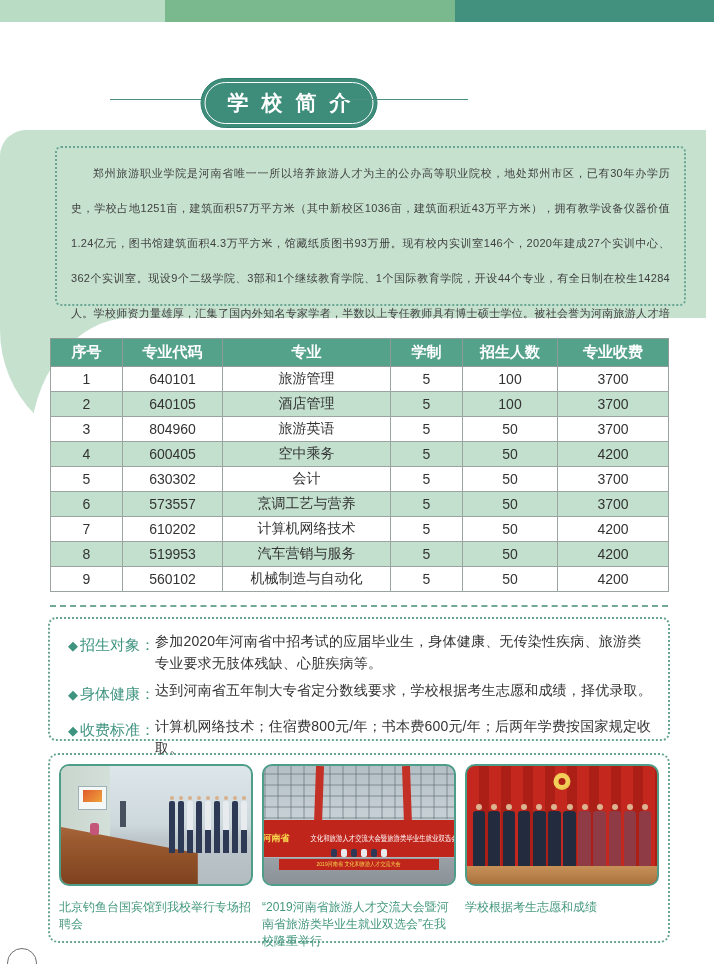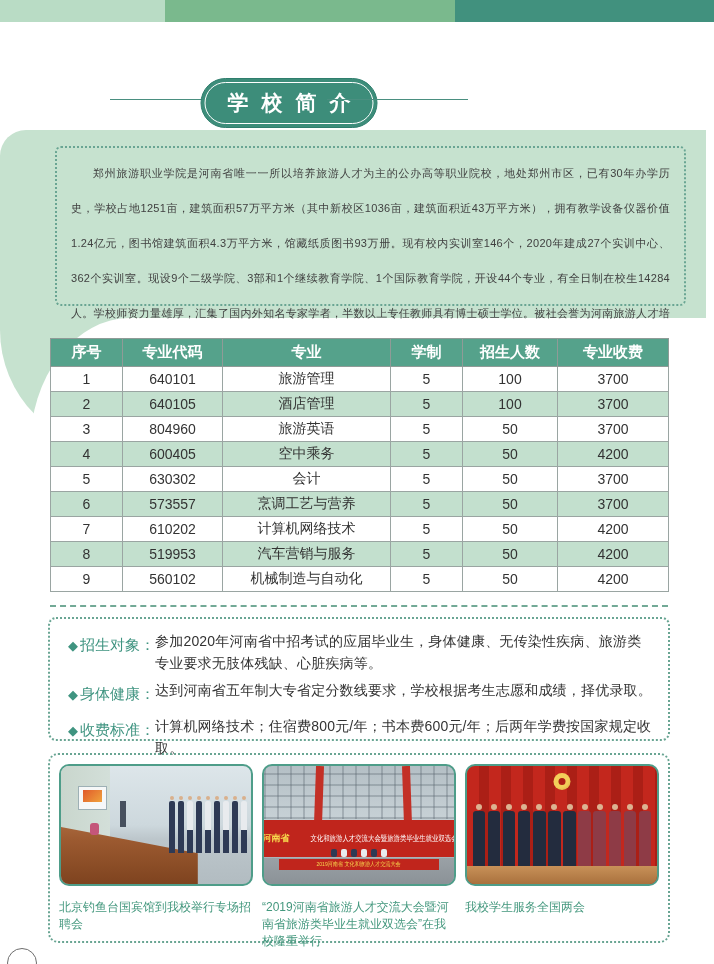--- a/index.html
+++ b/index.html
@@ -336,19 +336,19 @@
           <span class="p3-person p3-uniform"></span>
         </div>
         <div class="p3-floor"></div>
       </div>
 
     </div>
 
     <div class="captions-row">
       <div class="caption">北京钓鱼台国宾馆到我校举行专场招聘会</div>
       <div class="caption">“2019河南省旅游人才交流大会暨河南省旅游类毕业生就业双选会”在我校隆重举行</div>
-      <div class="caption">我校学生服务全国两会</div>
+      <div class="caption">学校根据考生志愿和成绩</div>
     </div>
   </div>
 
   <div class="page-circle"></div>
 
 </div>
 
 </body></html>

